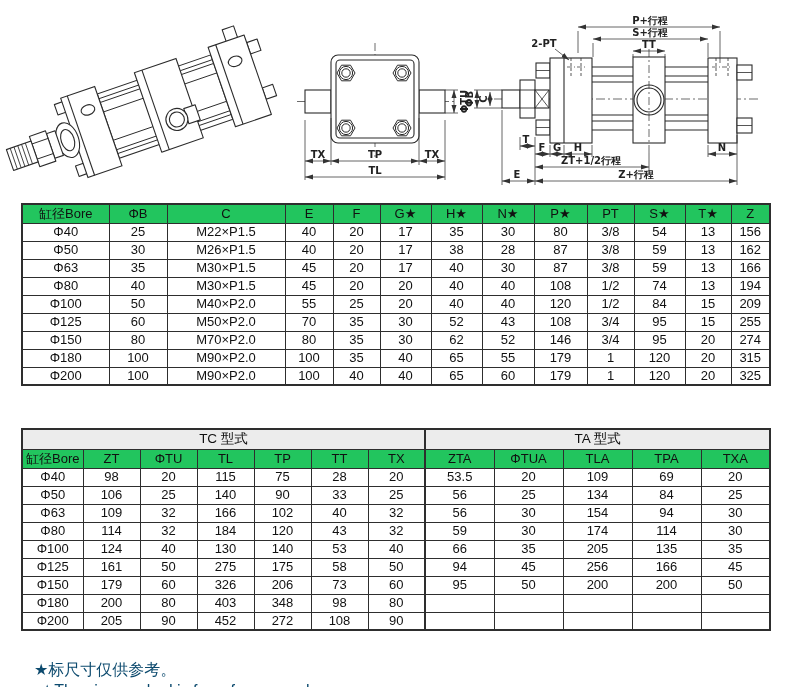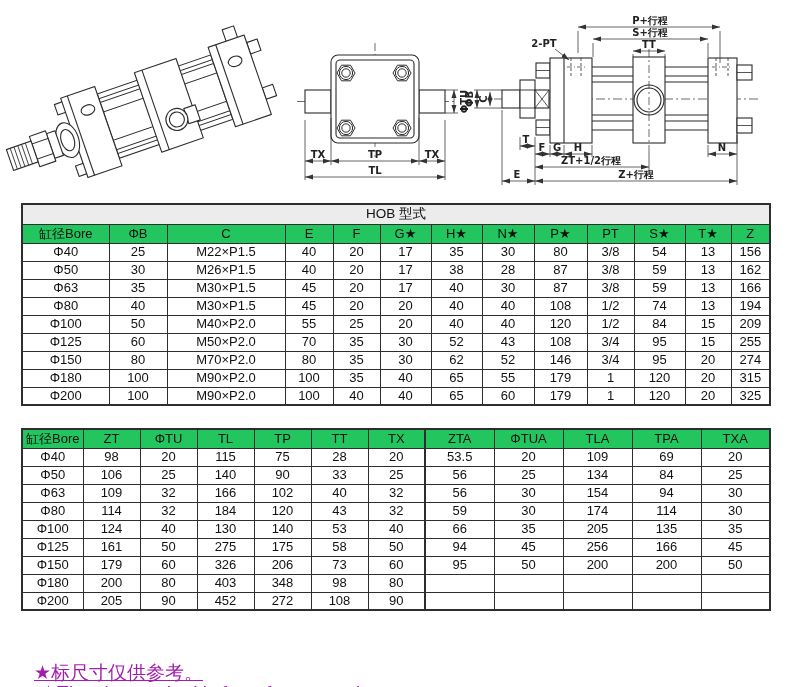--- a/index.html
+++ b/index.html
@@ -22,21 +22,21 @@
   }
   .spec-table td, .spec-table th {
     border:1px solid #2e2e2e; text-align:center; vertical-align:middle;
     padding:0; height:18px; line-height:1.05; font-weight:400;
     overflow:hidden; white-space:nowrap;
   }
   .spec-table .title-row td { background:#ececec; height:20px; font-size:13.5px; }
   .spec-table .head-row td  { background:#22c55e; height:19px; }
   .spec-table tbody td { background:#ffffff; }
   .sep-right { border-right:2px solid #2e2e2e !important; }
-  .notes { position:absolute; left:34px; font-size:19px; color:#a21caf;text-decoration:underline; }
+  .notes { position:absolute; left:34px; font-size:16px; color:#0c4a6e; }
 </style>
 </head>
 <body>
 
 <div class="page">
 
   <svg class="drawing" style="left:0;top:10px" width="300" height="190" viewBox="0 0 300 190">
     <g transform="translate(10,150) rotate(-19)" stroke="#2b2b2b" stroke-width="1.1" fill="#ffffff" stroke-linejoin="round">
 
       <g>
@@ -237,23 +237,20 @@
         <col style="width:51px">
       <col style="width:51px">
         <col style="width:52px">
         <col style="width:53px">
       <col style="width:47px">
         <col style="width:51px">
         <col style="width:46px">
       <col style="width:39px">
     </colgroup>
     <thead>
-      <tr class="title-row">
-        <td colspan="13">HOB 型式</td>
-      </tr>
       <tr class="head-row" id="hob-head">
           <td>缸径Bore</td>
           <td>ΦB</td>
           <td>C</td>
           <td>E</td>
           <td>F</td>
           <td>G★</td>
           <td>H★</td>
           <td>N★</td>
           <td>P★</td>
@@ -411,20 +408,24 @@
       <col style="width:57px">
         <col style="width:57px">
         <col style="width:57px">
       <col style="width:69px">
         <col style="width:69px">
         <col style="width:69px">
       <col style="width:69px">
         <col style="width:69px">
     </colgroup>
     <thead>
+      <tr class="title-row">
+        <td colspan="7" class="sep-right">TC 型式</td>
+        <td colspan="5">TA 型式</td>
+      </tr>
       <tr class="head-row" id="tcta-head">
           <td>缸径Bore</td>
           <td>ZT</td>
           <td>ΦTU</td>
           <td>TL</td>
           <td>TP</td>
           <td>TT</td>
           <td class="sep-right">TX</td>
           <td>ZTA</td>
           <td>ΦTUA</td>

